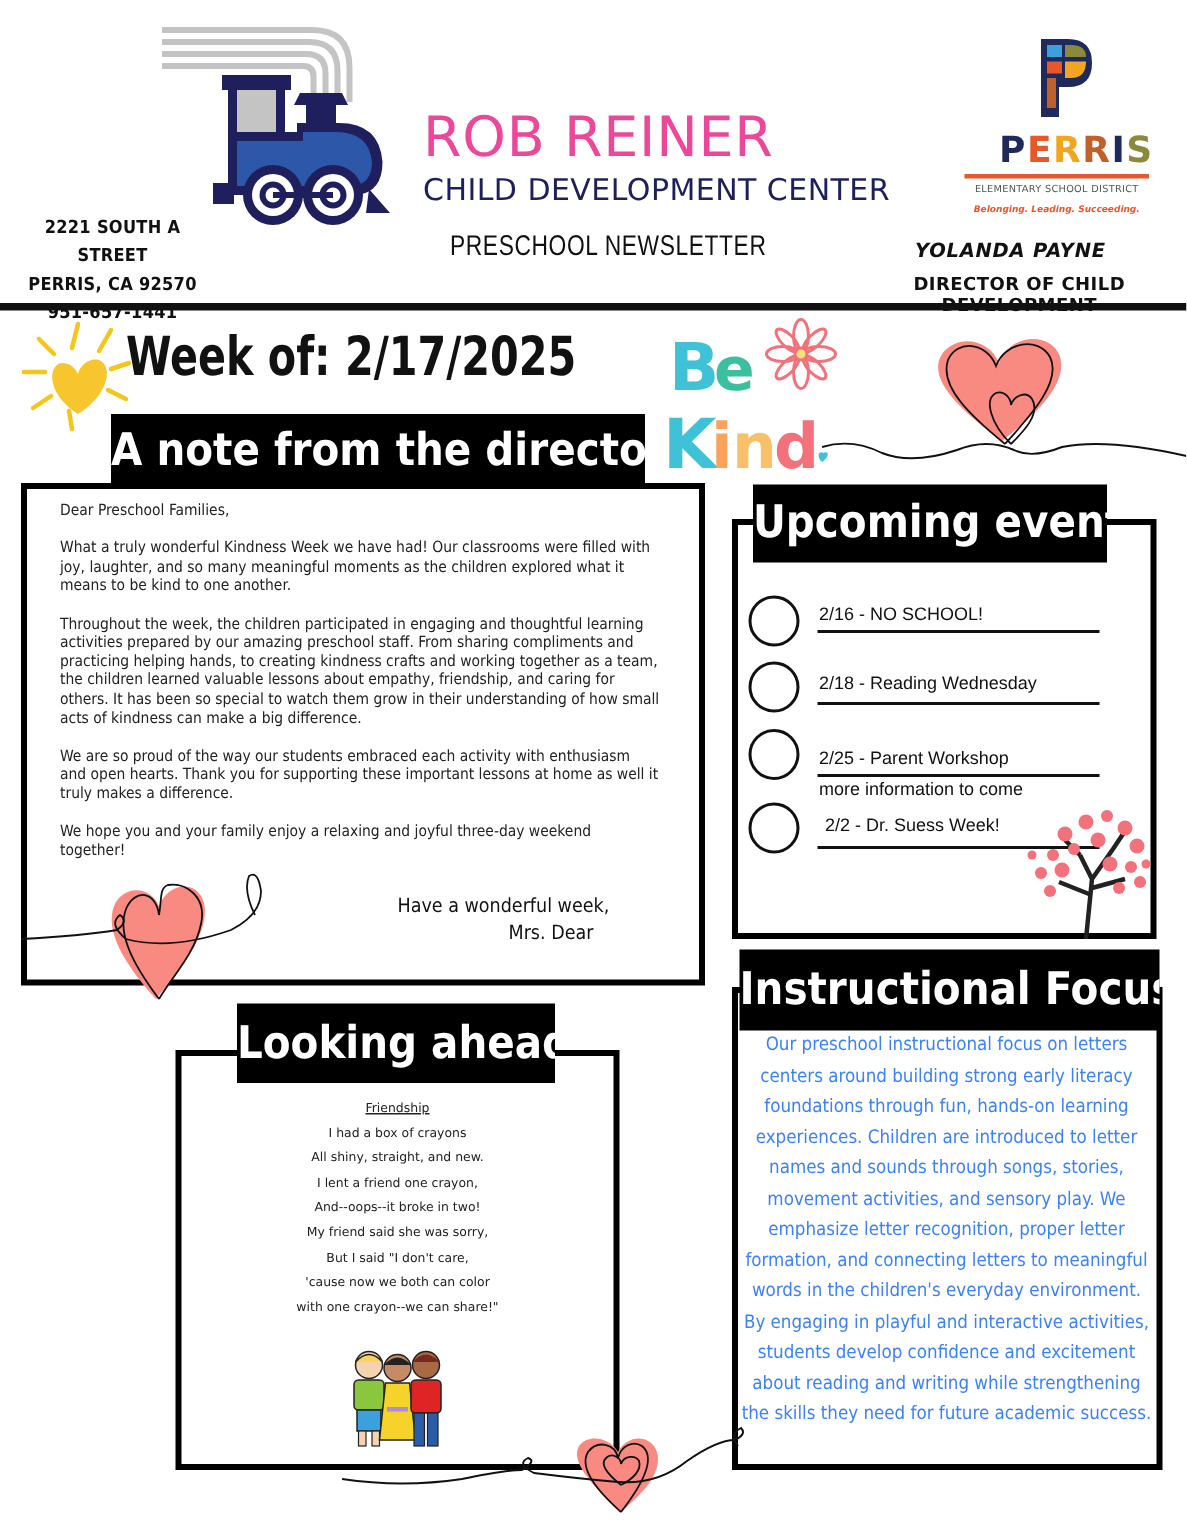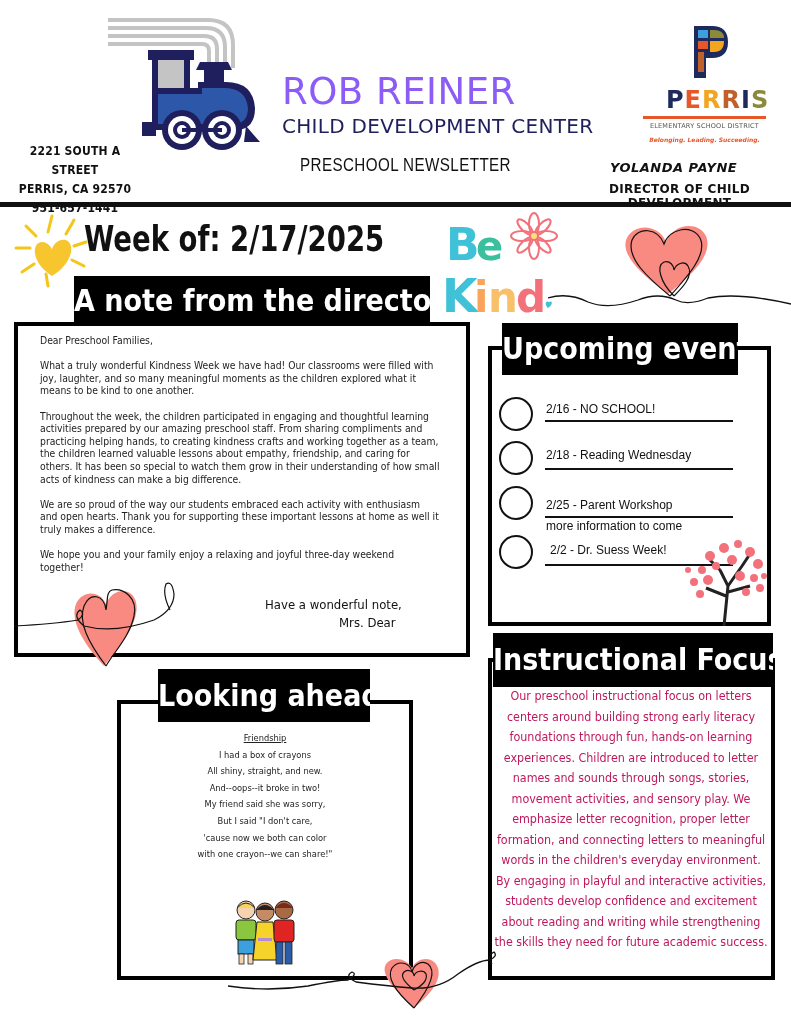--- a/index.html
+++ b/index.html
@@ -2,21 +2,21 @@
 <html><head>
 <meta charset="utf-8">
 <style>
   * { box-sizing: border-box; margin: 0; padding: 0; }
   html, body { width: 791px; height: 1024px; background: #fff; overflow: hidden; }
   body { position: relative; font-family: "DejaVu Sans", sans-serif; color: #111; }
   .abs { position: absolute; }
 
   
   .addr { left: 10px; top: 142px; width: 130px; text-align: center; font-family: "DejaVu Sans Condensed", "DejaVu Sans", sans-serif; font-size: 12px; line-height: 19px; font-weight: bold; letter-spacing: 0.2px; }
-  .title-main { left: 282px; top: 70px; font-family: "DejaVu Sans", sans-serif; font-size: 37px; color: #8b5cf6; letter-spacing: 0.5px; }
+  .title-main { left: 282px; top: 70px; font-family: "DejaVu Sans", sans-serif; font-size: 37px; color: #ec4899; letter-spacing: 0.5px; }
   .title-sub { left: 282px; top: 114px; font-family: "DejaVu Sans", sans-serif; font-size: 20px; color: #1e1f5c; letter-spacing: 0.3px; }
   .newsletter { left: 300px; top: 154px; font-family: "Liberation Sans Narrow", "Liberation Sans", sans-serif; font-size: 19px; transform: scaleX(0.8); transform-origin: left; letter-spacing: 0.5px; }
   .dir-name { left: 610px; top: 160px; width: 140px; text-align: left; font-size: 13px; font-weight: bold; letter-spacing: 0.5px; font-style: italic; }
   .dir-title { left: 572px; top: 182px; width: 215px; text-align: center; font-size: 12px; font-weight: bold; letter-spacing: 0.3px; }
   .perris-word { left: 643px; top: 86px; font-family: "DejaVu Sans", sans-serif; font-weight: 900; font-size: 24px; letter-spacing: 1px; margin-left: 23px; }
   .perris-bar { left: 643px; top: 116px; width: 123px; height: 3px; background: #e8572a; }
   .perris-district { left: 643px; top: 122px; width: 123px; text-align: center; font-size: 6.5px; color: #555; letter-spacing: 0.2px; }
   .perris-tag { left: 643px; top: 136px; width: 123px; text-align: center; font-size: 6px; font-style: italic; font-weight: bold; color: #e8572a; }
   .header-rule { left: 0; top: 202px; width: 791px; height: 5px; background: #111; }
 
@@ -38,21 +38,21 @@
   
   .events-box { left: 488px; top: 346px; width: 283px; height: 280px; }
   .events-label { left: 502px; top: 323px; width: 236px; height: 52px; font-size: 30px; line-height: 52px; }
   .event-circle { width: 34px; height: 34px; border: 2px solid #111; border-radius: 50%; background: #fff; }
   .event-line { height: 1.5px; background: #111; width: 188px; }
   .event-text { font-family: Liberation Sans, sans-serif; font-size: 12px; white-space: nowrap; }
 
   
   .focus-box { left: 488px; top: 658px; width: 287px; height: 322px; }
   .focus-label { left: 493px; top: 633px; width: 280px; height: 54px; font-size: 30px; line-height: 54px; }
-  .focus-text { left: 494px; top: 686px; width: 274px; text-align: center; font-family: "DejaVu Sans Condensed", "DejaVu Sans", sans-serif; font-size: 12.4px; line-height: 20.5px; color: #be185d; }
+  .focus-text { left: 494px; top: 686px; width: 274px; text-align: center; font-family: "DejaVu Sans Condensed", "DejaVu Sans", sans-serif; font-size: 12.4px; line-height: 20.5px; color: #3b82f6; }
 
   
   .ahead-box { left: 117px; top: 700px; width: 296px; height: 280px; }
   .ahead-label { left: 158px; top: 669px; width: 212px; height: 53px; font-size: 30px; line-height: 53px; }
   .poem { left: 150px; top: 730px; width: 230px; text-align: center; font-family: "DejaVu Sans", sans-serif; font-size: 8.3px; line-height: 16.6px; color: #222; }
   .poem .ptitle { font-weight: normal; text-decoration: underline; }
 
   svg { display: block; }
 </style>
 </head>
@@ -181,21 +181,21 @@
   <p>We hope you and your family enjoy a relaxing and joyful three-day weekend together!</p>
 </div>
 <div class="abs" style="left:14px; top:580px; width:170px; height:90px;">
   <svg width="170" height="90" viewBox="0 0 170 90">
     <path d="M90 86 C68 62 56 40 62 24 C68 10 86 10 92 24 C98 8 118 6 122 22 C126 40 110 62 90 86 Z" fill="#f88a82"></path>
     <path d="M0 46 Q40 44 64 40 Q72 34 66 30 Q58 36 70 46 Q100 54 140 40 Q160 30 160 14 Q158 0 152 4 Q148 14 156 30" fill="none" stroke="#111" stroke-width="1.2"></path>
     <path d="M92 86 C74 62 64 42 70 26 C76 12 90 14 92 30 C94 20 92 12 98 10 C110 8 124 18 120 36 C116 56 100 72 92 86" fill="none" stroke="#111" stroke-width="1.2"></path>
   </svg>
 </div>
 <div class="abs signoff">
-  <div>Have a wonderful note,</div>
+  <div>Have a wonderful week,</div>
   <div class="l2">Mrs. Dear</div>
 </div>
 
 <div class="abs box events-box"></div>
 <div class="abs label-black events-label">Upcoming events:</div>
 
 <div class="abs event-circle" style="left:499px; top:397px;"></div>
 <div class="abs event-text" style="left:546px; top:402px;">2/16 - NO SCHOOL!</div>
 <div class="abs event-line" style="left:545px; top:420px;"></div>
 
@@ -240,20 +240,21 @@
 <div class="abs box focus-box"></div>
 <div class="abs label-black focus-label">Instructional Focus:</div>
 <div class="abs focus-text">Our preschool instructional focus on letters centers around building strong early literacy foundations through fun, hands-on learning experiences. Children are introduced to letter names and sounds through songs, stories, movement activities, and sensory play. We emphasize letter recognition, proper letter formation, and connecting letters to meaningful words in the children's everyday environment. By engaging in playful and interactive activities, students develop confidence and excitement about reading and writing while strengthening the skills they need for future academic success.</div>
 
 <div class="abs box ahead-box"></div>
 <div class="abs label-black ahead-label">Looking ahead:</div>
 <div class="abs poem">
   <div class="ptitle">Friendship</div>
   <div>I had a box of crayons</div>
   <div>All shiny, straight, and new.</div>
+  <div>I lent a friend one crayon,</div>
   <div>And--oops--it broke in two!</div>
   <div>My friend said she was sorry,</div>
   <div>But I said "I don't care,</div>
   <div>'cause now we both can color</div>
   <div>with one crayon--we can share!"</div>
 </div>
 
 <div class="abs" style="left:230px; top:898px; width:70px; height:70px;">
   <svg width="70" height="70" viewBox="0 0 70 70">
 

